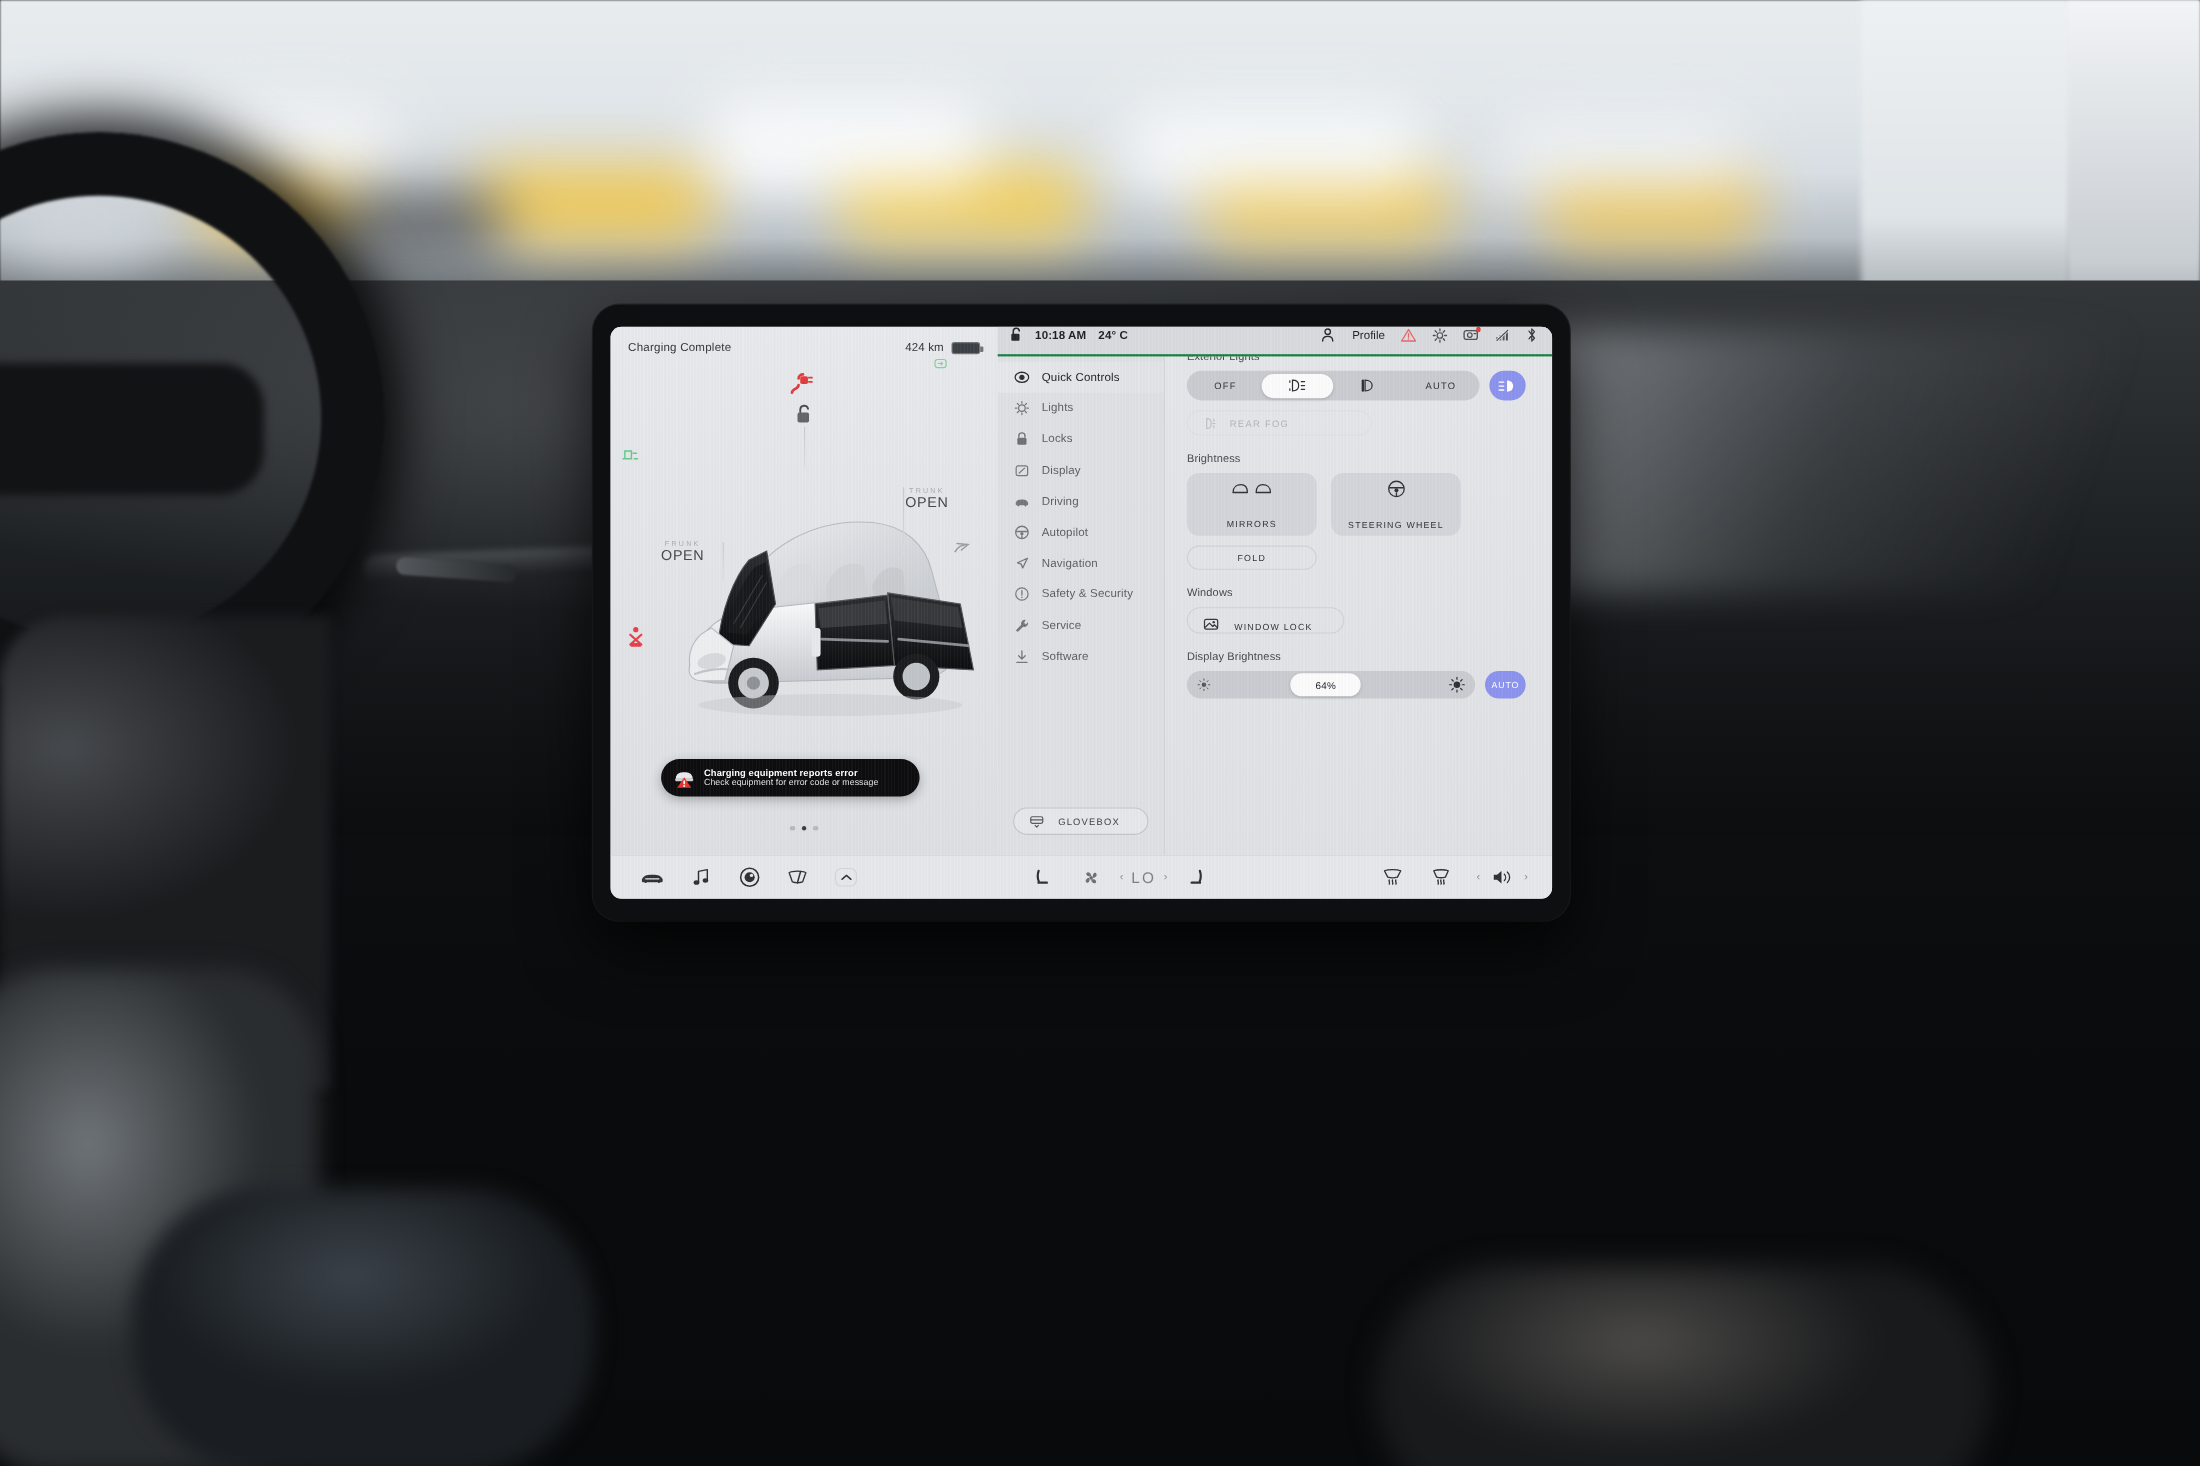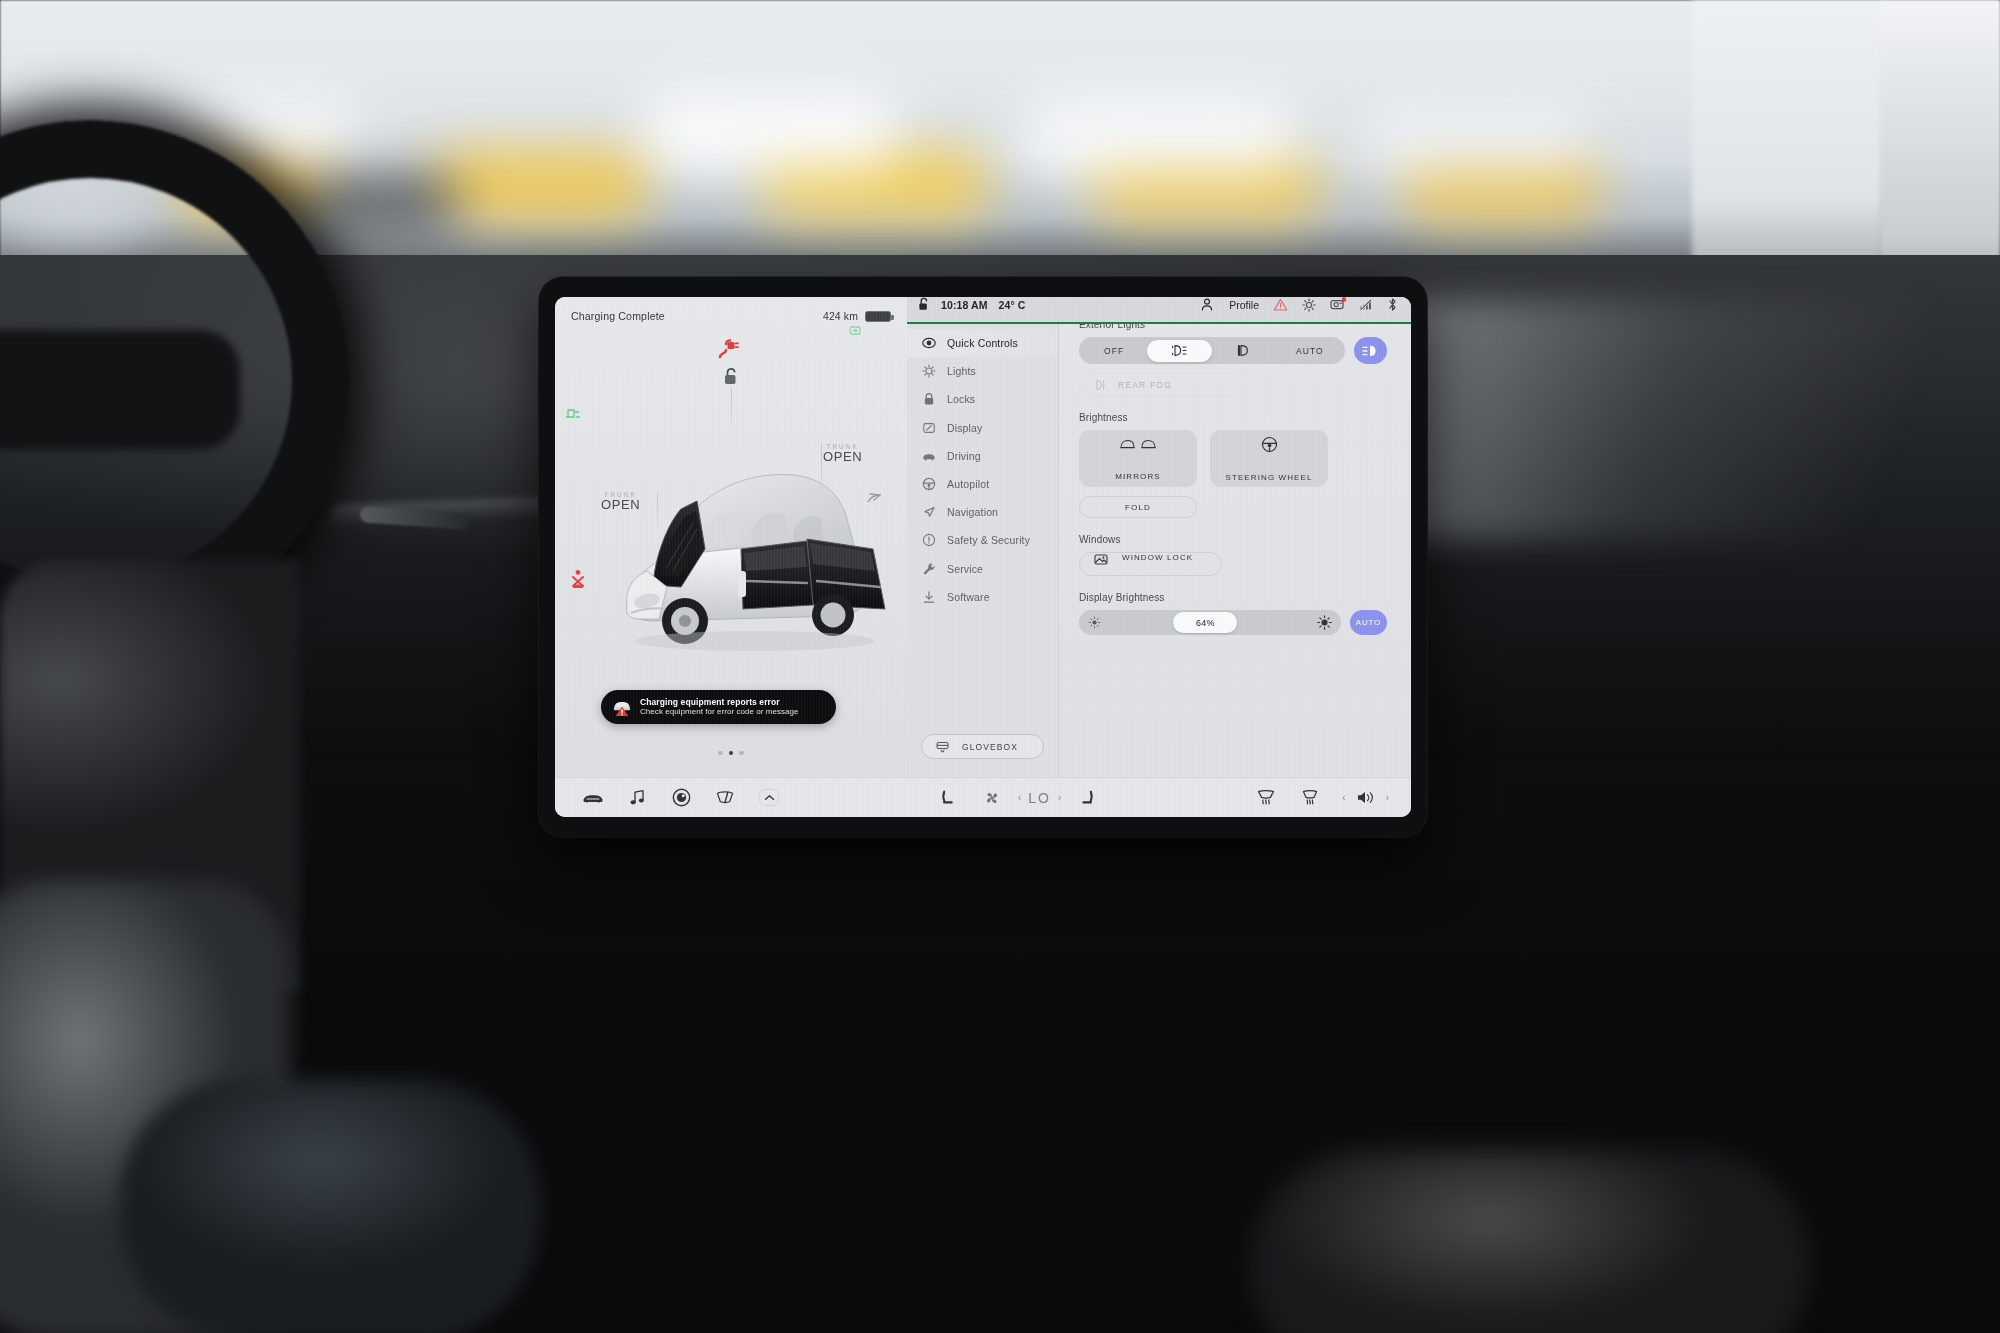--- a/index.html
+++ b/index.html
@@ -239,21 +239,21 @@
   .adj-lbl { font-size:8px; letter-spacing:1.1px; color:#2f3236; }
   .fold-btn {
     width:118px; height:22px; margin-top:9px;
     border:1px solid #cfd1d6; border-radius:11px;
     display:flex; align-items:center; justify-content:center;
     font-size:8px; letter-spacing:1.2px; color:#2f3236;
   }
 
   .winlock {
     width:143px; height:24px; border:1px solid #cfd1d6; border-radius:12px;
-    display:flex; align-items:flex-start; gap:13px; padding-left:13px;
+    display:flex; align-items:flex-end; gap:13px; padding-left:13px;
   }
   .winlock .wtxt { font-size:8px; letter-spacing:1.1px; color:#2f3236; }
 
   .bright-row { display:flex; align-items:center; gap:9px; }
   .bright-track {
     flex:1; height:25px; background:#c9cbd0; border-radius:13px;
     display:flex; align-items:center; justify-content:space-between;
     padding:0 9px; position:relative;
   }
   .bright-thumb {

